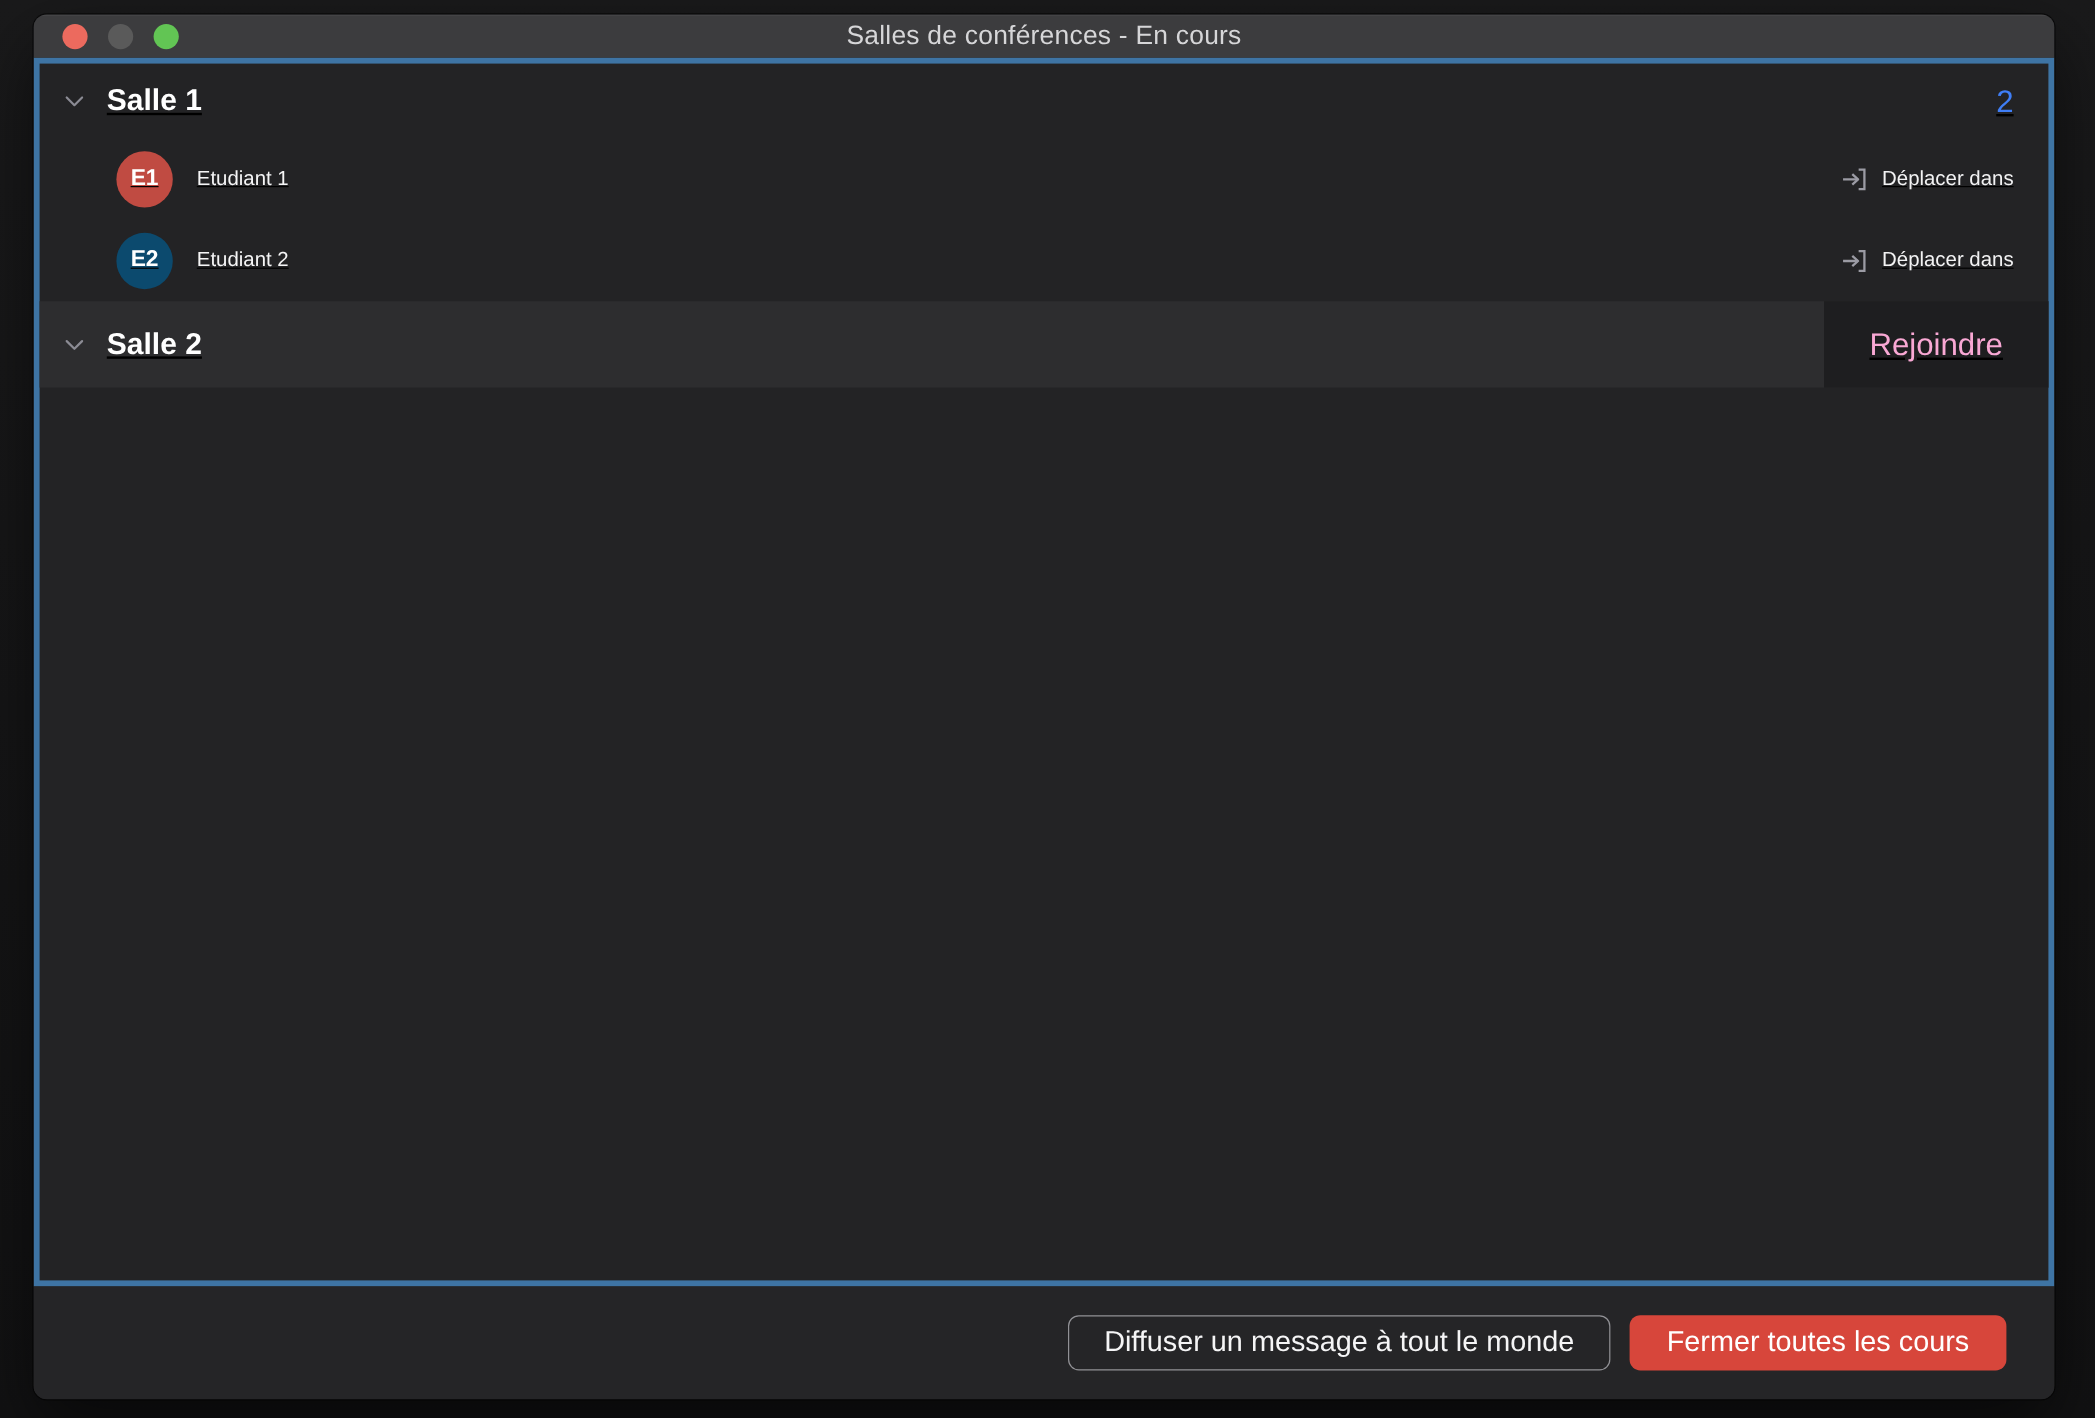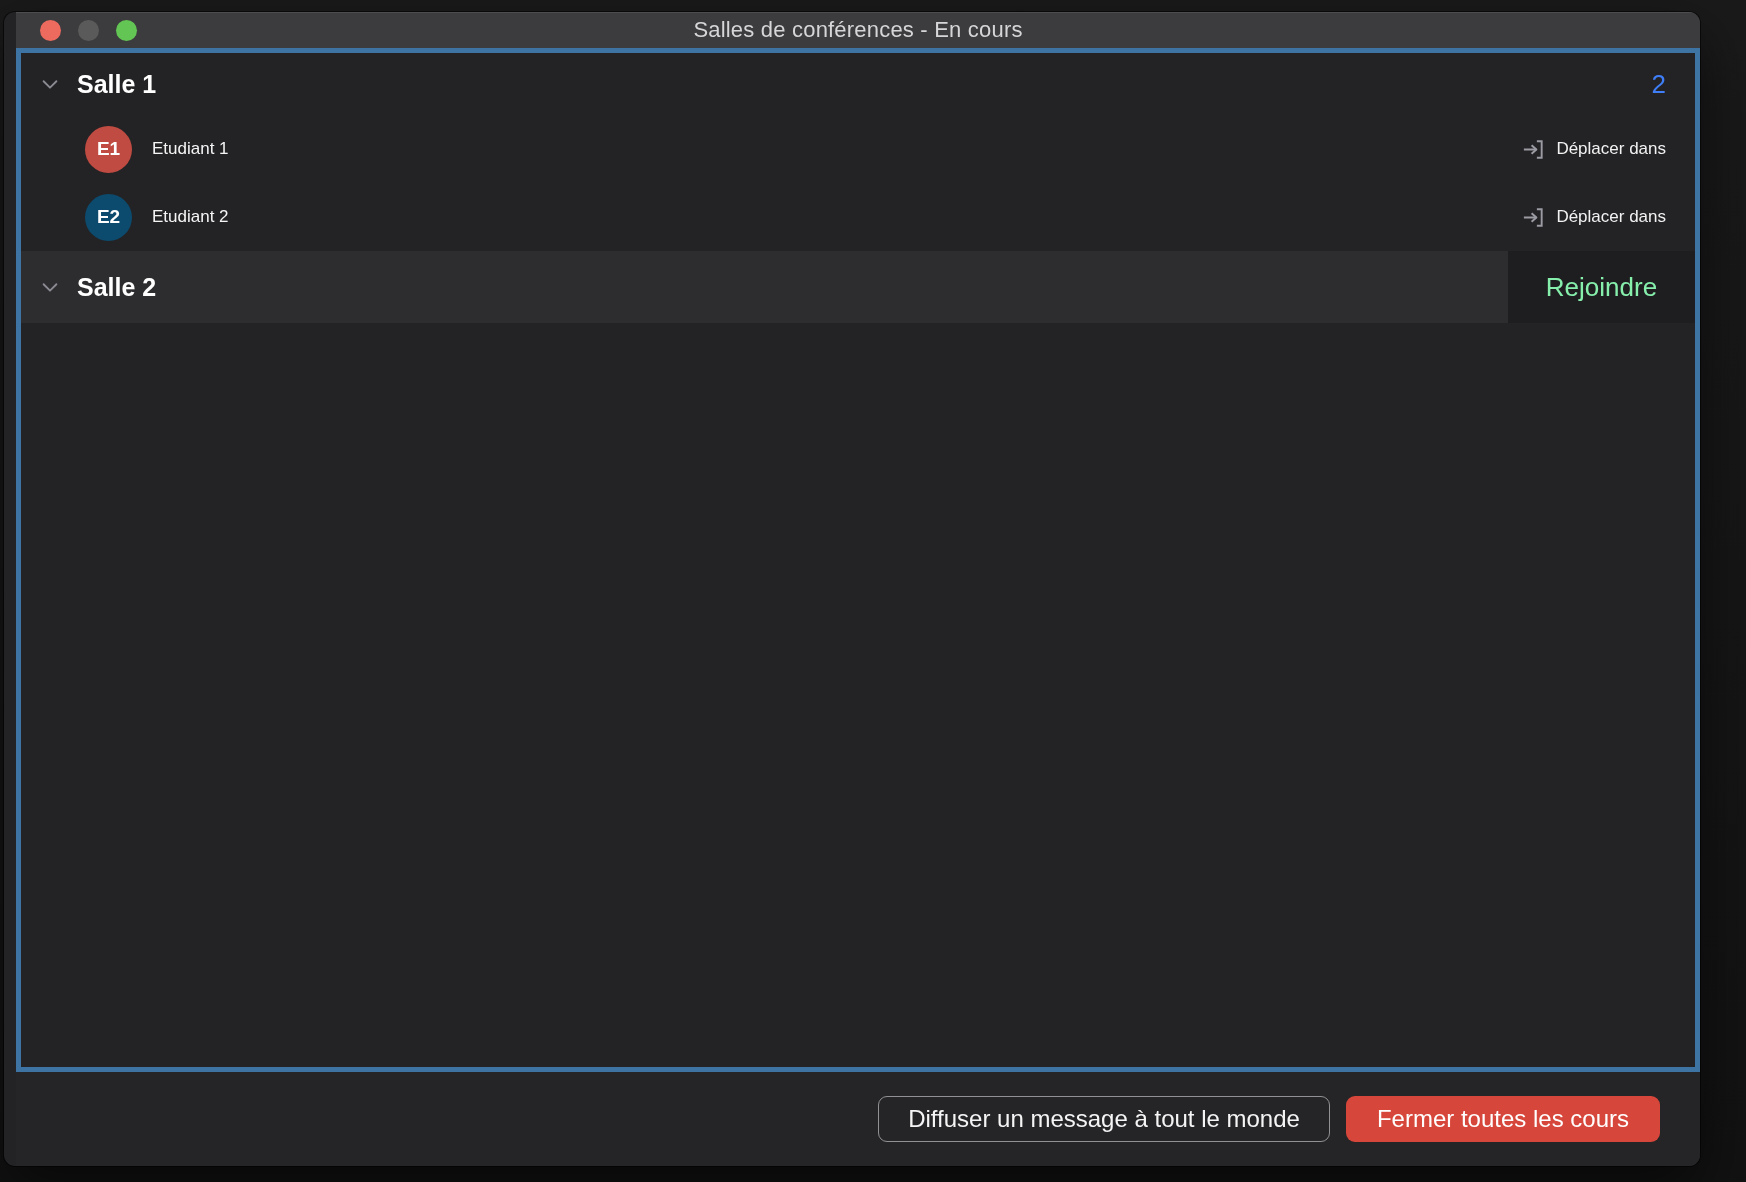--- a/index.html
+++ b/index.html
@@ -4,25 +4,25 @@
 <style>
   html,body{margin:0;padding:0;}
   body{
     width:1746px;height:1182px;
     background:linear-gradient(180deg,#1a1a1b 0%,#121213 100%);
     font-family:"Liberation Sans","DejaVu Sans",sans-serif;
     -webkit-font-smoothing:antialiased;
     position:relative;overflow:hidden;
   }
   .window{
-    position:absolute;left:4px;top:12px;width:1684px;height:1154px;
+    position:absolute;left:28px;top:12px;width:1684px;height:1154px;
     border-radius:11px;overflow:hidden;
     background:#232325;
     box-shadow:0 25px 60px rgba(0,0,0,.55),0 0 0 1px rgba(0,0,0,.55);
-    display:flex;flex-direction:column;padding-left:12px;
+    display:flex;flex-direction:column;
   }
   
   .titlebar{
     height:36px;flex:0 0 36px;background:#3c3c3e;position:relative;
     display:flex;align-items:center;justify-content:center;
     box-shadow:inset 0 1px 0 rgba(255,255,255,.09);
   }
   .traffic{position:absolute;left:24px;top:0;height:100%;display:flex;align-items:center;gap:17px;}
   .tl{width:21px;height:21px;border-radius:50%;display:inline-block;}
   .title{font-size:22px;font-weight:500;color:#d6d6d8;letter-spacing:.2px;}
@@ -94,21 +94,21 @@
 
   <div class="titlebar">
     <div class="traffic">
       <span class="tl" style="background: rgb(236, 106, 94);"></span>
       <span class="tl" style="background: rgb(90, 90, 90);"></span>
       <span class="tl" style="background: rgb(98, 197, 84);"></span>
     </div>
     <div class="title">Salles de conférences - En cours</div>
   </div>
 
-  <div class="content" style="border-color: rgb(62, 116, 164);">
+  <div class="content" style="border-color: rgb(62, 116, 164); text-decoration: underline;">
 
     <div class="room-header">
       <span class="chev">
         <svg width="22" height="22" viewBox="0 0 24 24" fill="none">
           <path d="M5 9l7 7 7-7" stroke="currentColor" stroke-width="2" stroke-linecap="round" stroke-linejoin="round"></path>
         </svg>
       </span>
       <span class="room-name">Salle 1</span>
       <span class="spacer"></span>
       <span class="room-count" style="color: rgb(63, 126, 246);">2</span>
@@ -148,21 +148,21 @@
 
     <div class="salle2-row">
       <div class="salle2-left">
         <span class="chev">
           <svg width="22" height="22" viewBox="0 0 24 24" fill="none">
             <path d="M5 9l7 7 7-7" stroke="currentColor" stroke-width="2" stroke-linecap="round" stroke-linejoin="round"></path>
           </svg>
         </span>
         <span class="room-name">Salle 2</span>
       </div>
-      <button class="join-btn" style="color: #86efac;">Rejoindre</button>
+      <button class="join-btn" style="color: #f9a8d4;">Rejoindre</button>
     </div>
 
     <div class="content-empty"></div>
   </div>
 
   <div class="footer">
     <button class="btn btn-outline">Diffuser un message à tout le monde</button>
     <button class="btn btn-danger" style="background: rgb(215, 70, 59);">Fermer toutes les cours</button>
   </div>
 

